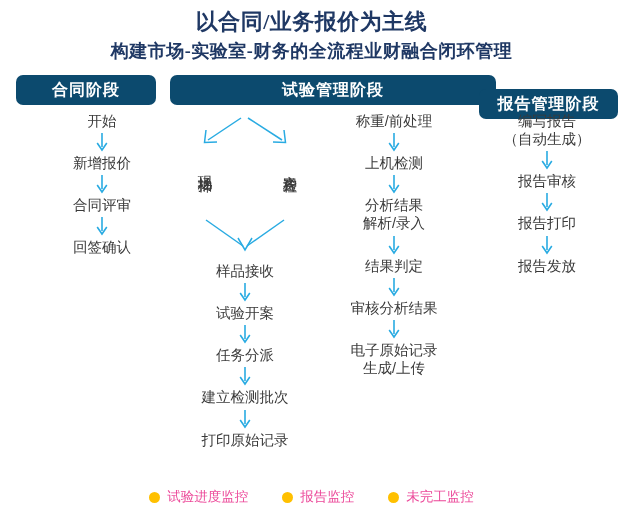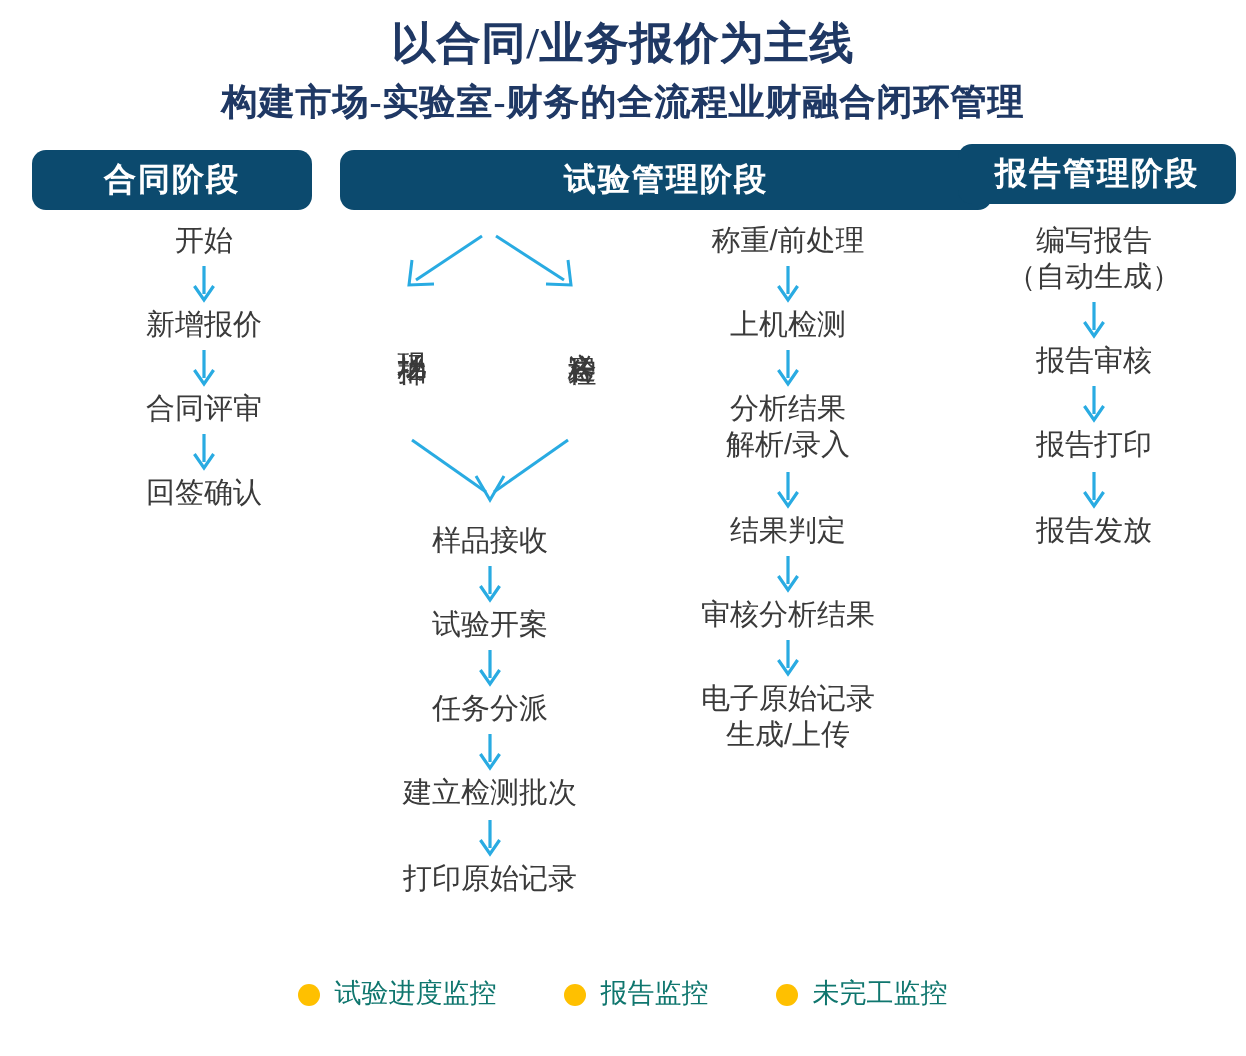--- a/index.html
+++ b/index.html
@@ -41,21 +41,21 @@
     font-size: 16px;
     font-weight: bold;
     display: flex;
     align-items: center;
     justify-content: center;
     letter-spacing: 1px;
     font-family: "Liberation Sans", "DejaVu Sans", sans-serif;
   }
   #stage-bar-1 { left: 16px;  top: 75px; width: 140px; }
   #stage-bar-2 { left: 170px; top: 75px; width: 326px; }
-  #stage-bar-3 { left: 479px; top: 72px; width: 139px; }
+  #stage-bar-3 { left: 479px; top: 89px; width: 139px; }
 
   
   .column {
     position: absolute;
     top: 112px;
     text-align: center;
     color: #3a3a3a;
     font-size: 14.5px;
     line-height: 1.25;
   }
@@ -114,21 +114,21 @@
     width: 623px;
     display: flex;
     justify-content: center;
     align-items: center;
     gap: 34px;
   }
   .legend-item {
     display: flex;
     align-items: center;
     gap: 7px;
-    color: #0f766e;
+    color: #ec4899;
     font-size: 13.5px;
   }
   .legend-dot {
     width: 11px;
     height: 11px;
     border-radius: 50%;
     background: #ffc000;
     flex: 0 0 auto;
   }
 </style>

